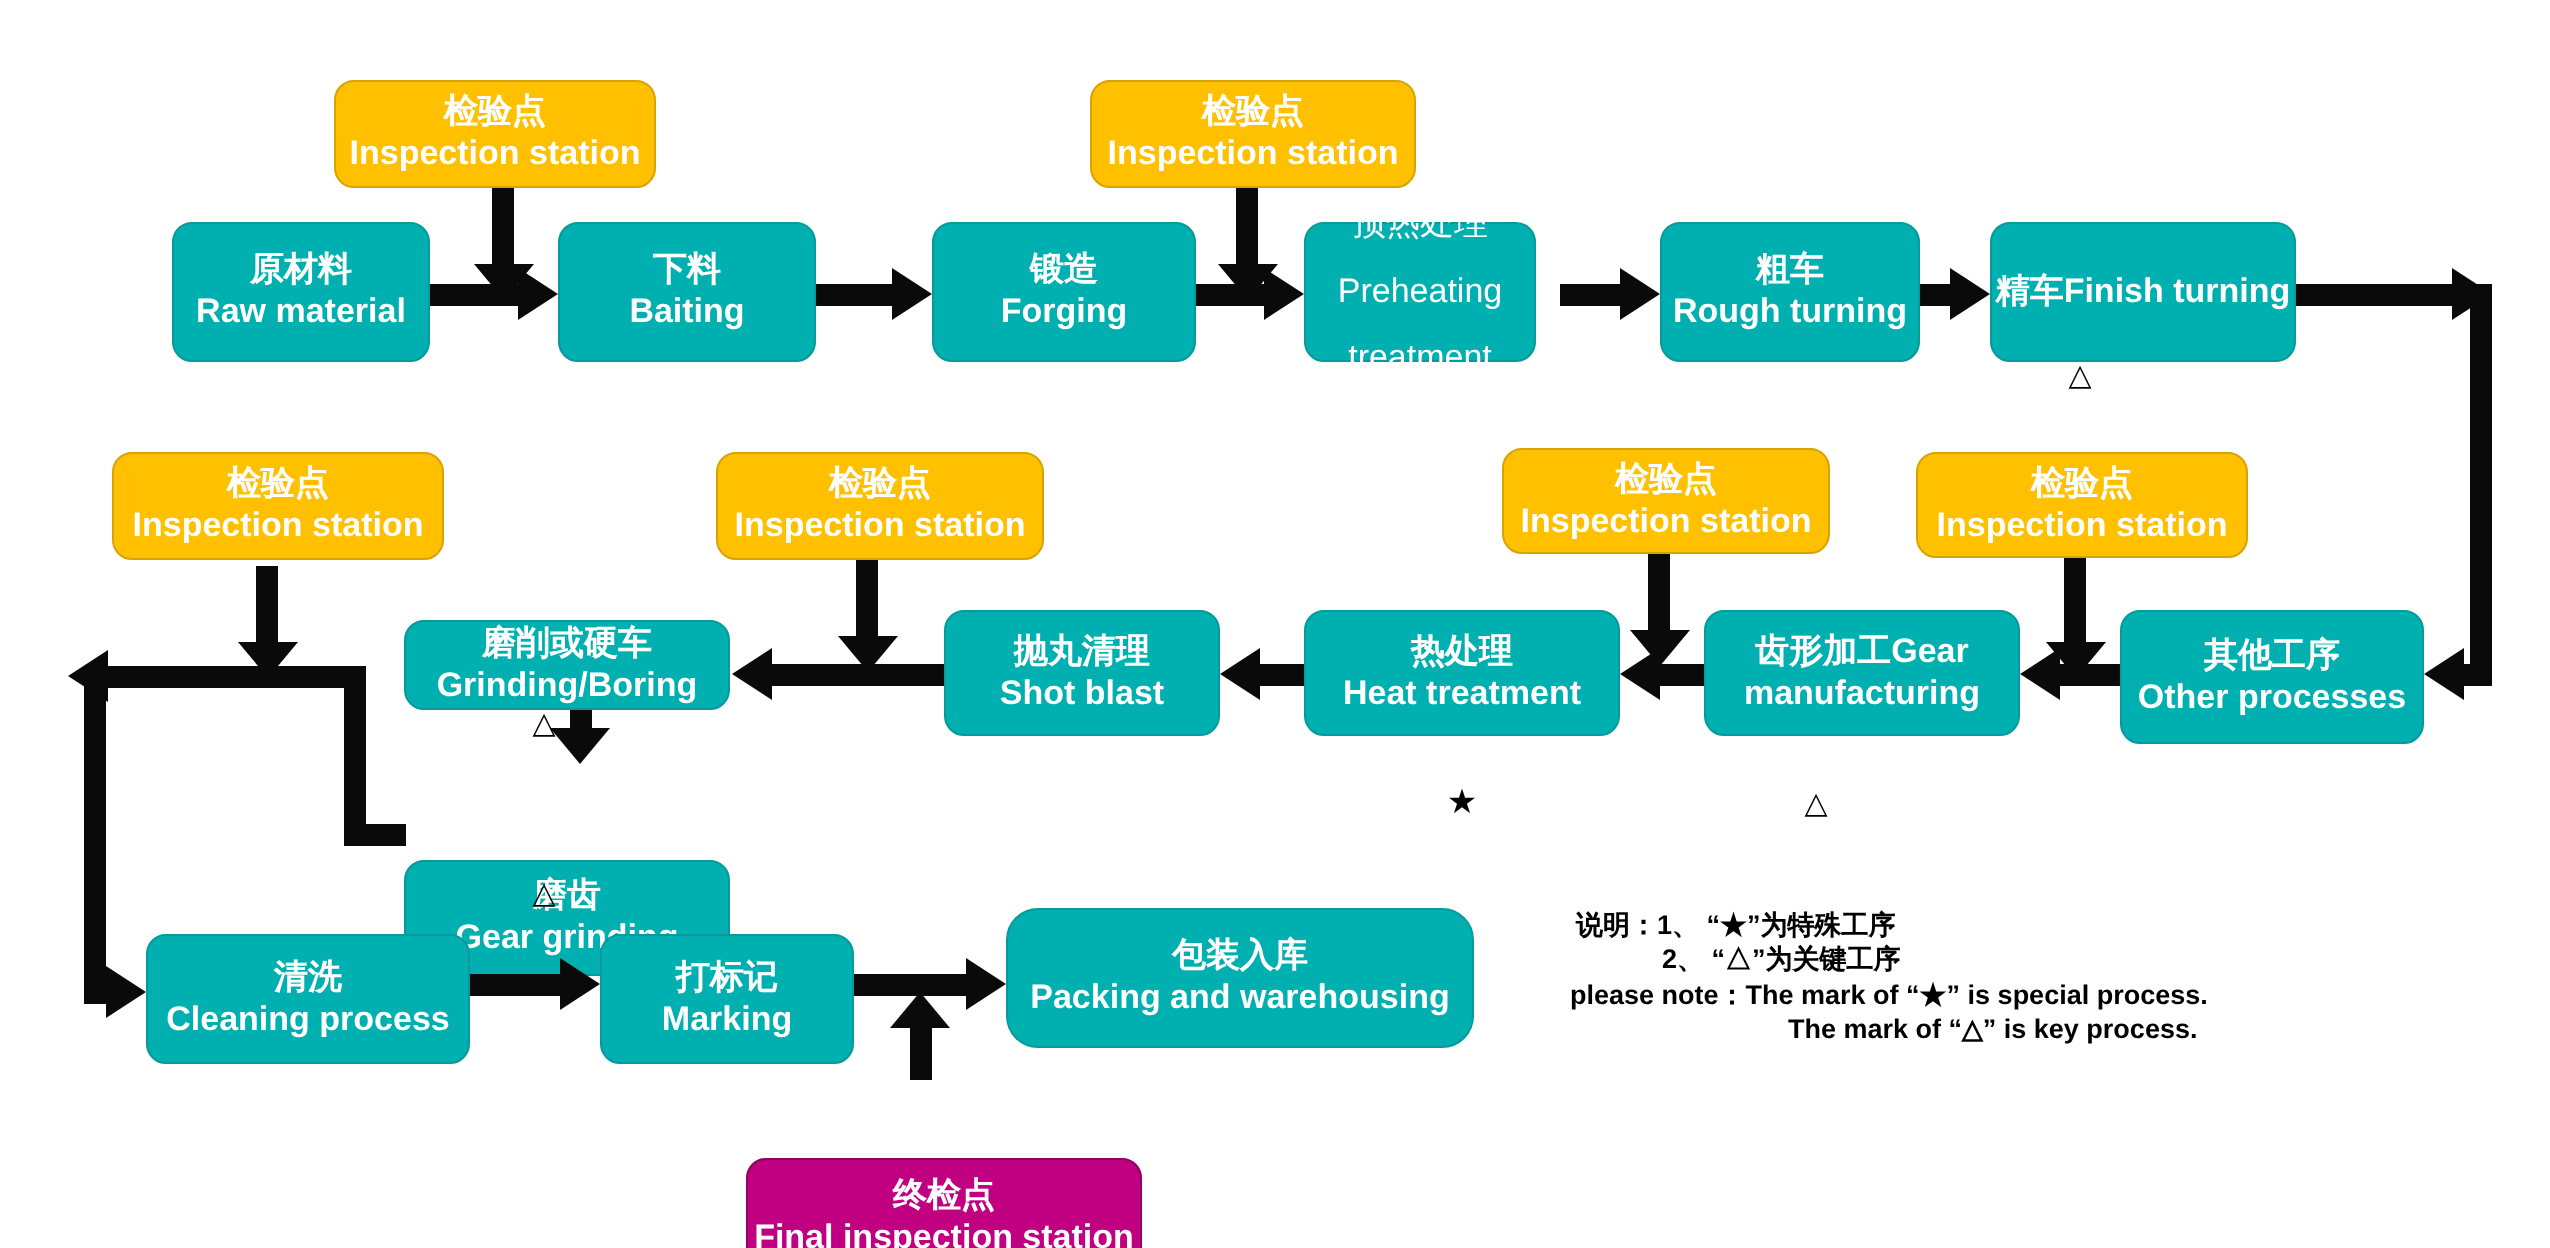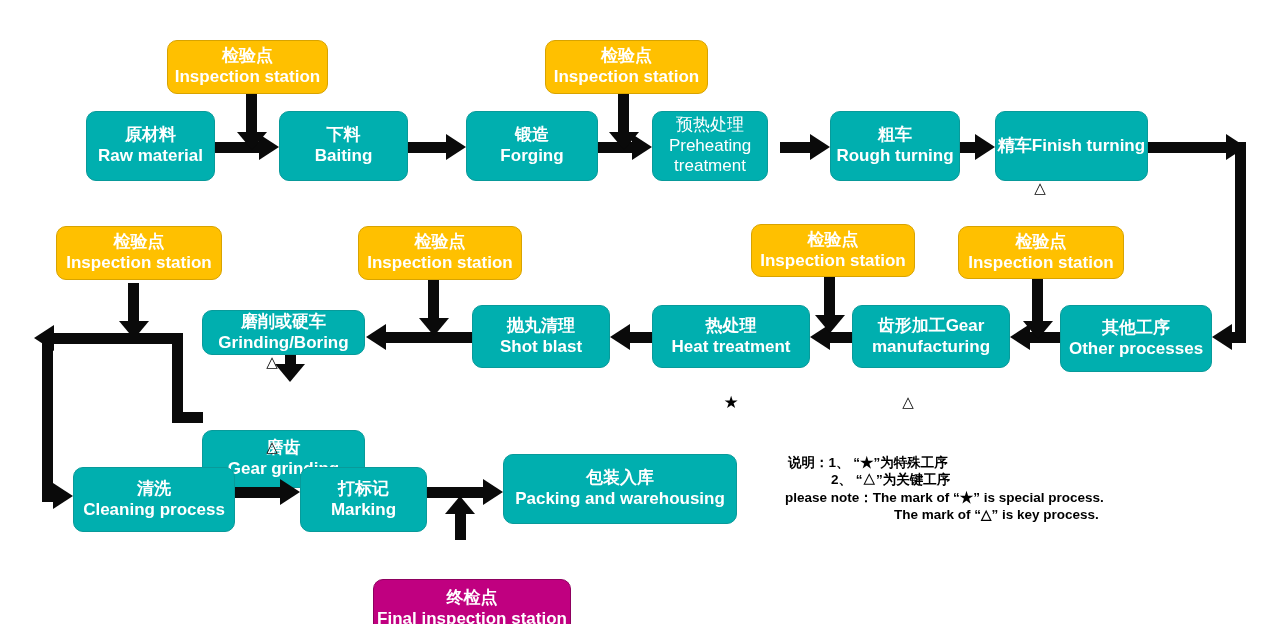--- a/index.html
+++ b/index.html
@@ -45,21 +45,21 @@
       <div>Raw material</div>
     </div>
     <div class="node kind-process" style="left: 279px; top: 111px; width: 129px; height: 70px;">
       <div>下料</div>
       <div>Baiting</div>
     </div>
     <div class="node kind-process" style="left: 466px; top: 111px; width: 132px; height: 70px;">
       <div>锻造</div>
       <div>Forging</div>
     </div>
-    <div class="node kind-process light" style="left: 652px; top: 111px; width: 116px; height: 70px;">
+    <div class="node kind-process light" style="left: 652px; top: 111px; width: 116px; height: 70px; gap: 13px;">
       <div>预热处理</div>
       <div>Preheating</div>
       <div>treatment</div>
     </div>
     <div class="node kind-process" style="left: 830px; top: 111px; width: 130px; height: 70px;">
       <div>粗车</div>
       <div>Rough turning</div>
     </div>
     <div class="node kind-process" style="left: 995px; top: 111px; width: 153px; height: 70px;">
       <div>精车Finish turning</div>
@@ -113,21 +113,21 @@
       <div>Gear grinding</div>
     </div>
     <div class="node kind-process" style="left: 73px; top: 467px; width: 162px; height: 65px;">
       <div>清洗</div>
       <div>Cleaning process</div>
     </div>
     <div class="node kind-process" style="left: 300px; top: 467px; width: 127px; height: 65px;">
       <div>打标记</div>
       <div>Marking</div>
     </div>
-    <div class="node kind-process" style="left: 503px; top: 454px; width: 234px; height: 70px;">
+    <div class="node kind-process" style="left: 503px; top: 454px; width: 234px; height: 70px; border-radius: 16px;">
       <div>包装入库</div>
       <div>Packing and warehousing</div>
     </div>
     <div class="node kind-final" style="left: 373px; top: 539px; width: 198px; height: 59px;">
       <div>终检点</div>
       <div>Final inspection station</div>
     </div>
     <div class="seg" style="left: 215px; top: 142px; width: 44px; height: 11px;"></div>
     <div class="head head-right" style="left: 259px; top: 134px;"></div>
     <div class="seg" style="left: 246px; top: 94px; width: 11px; height: 40px;"></div>

